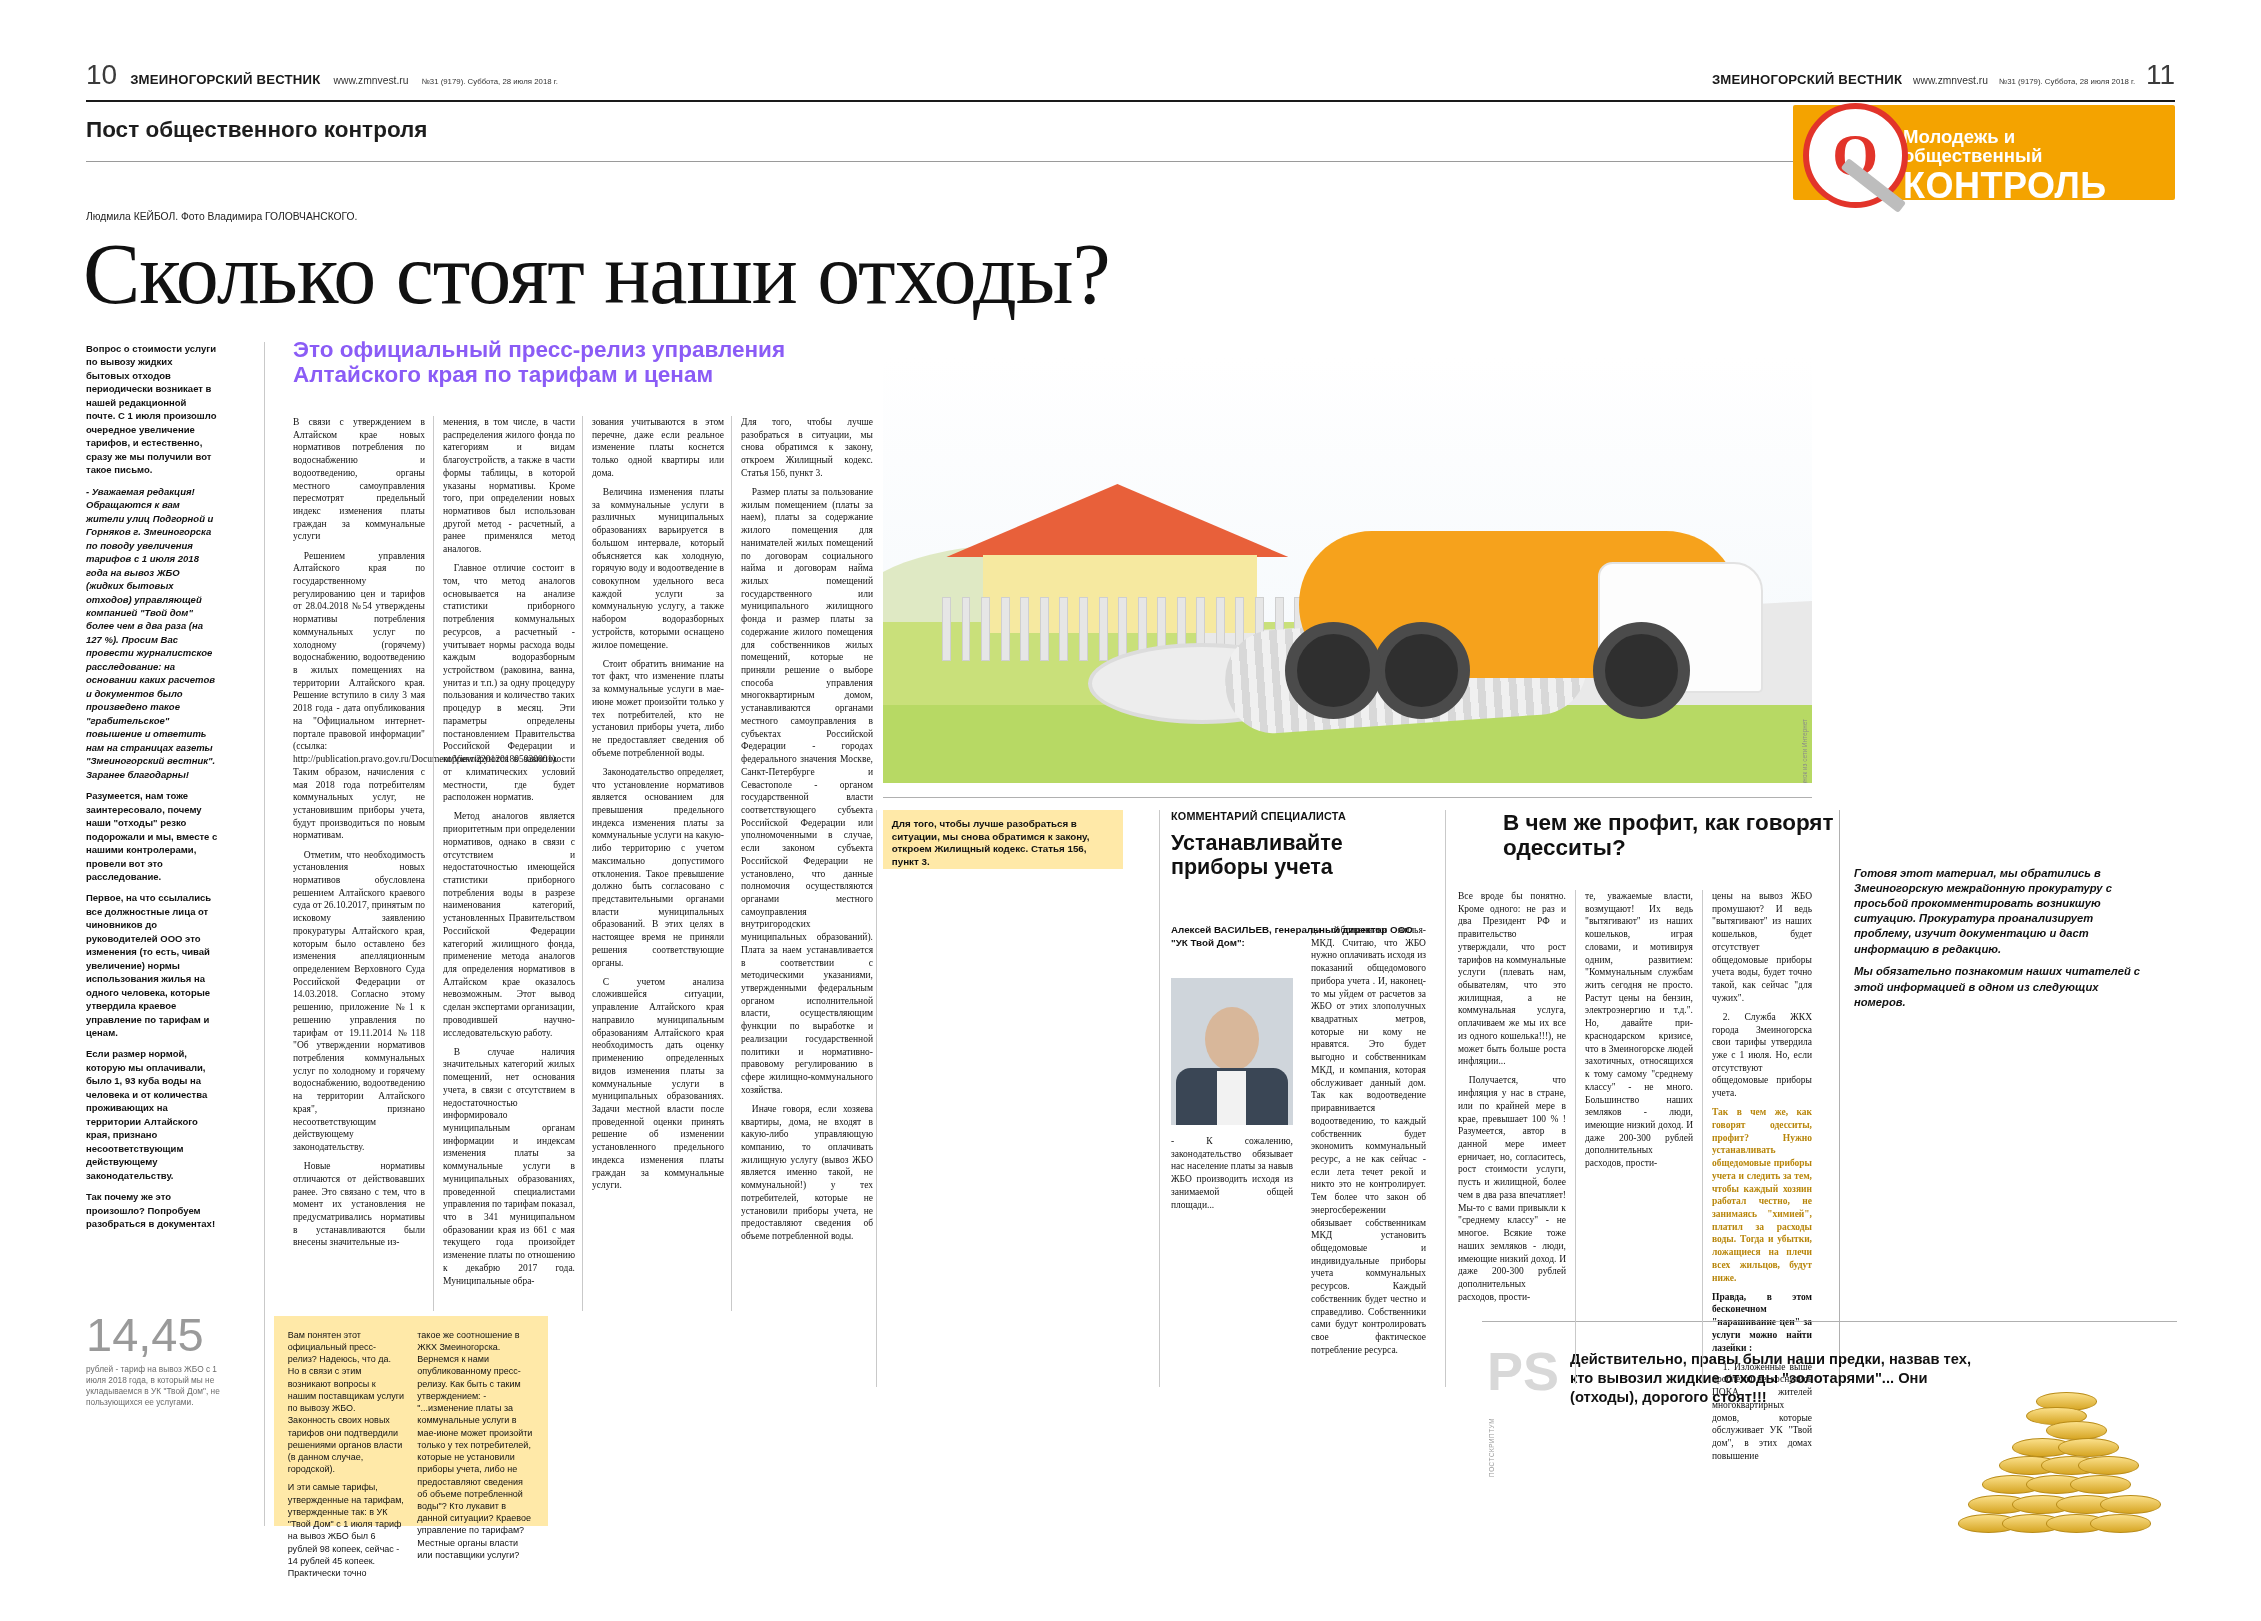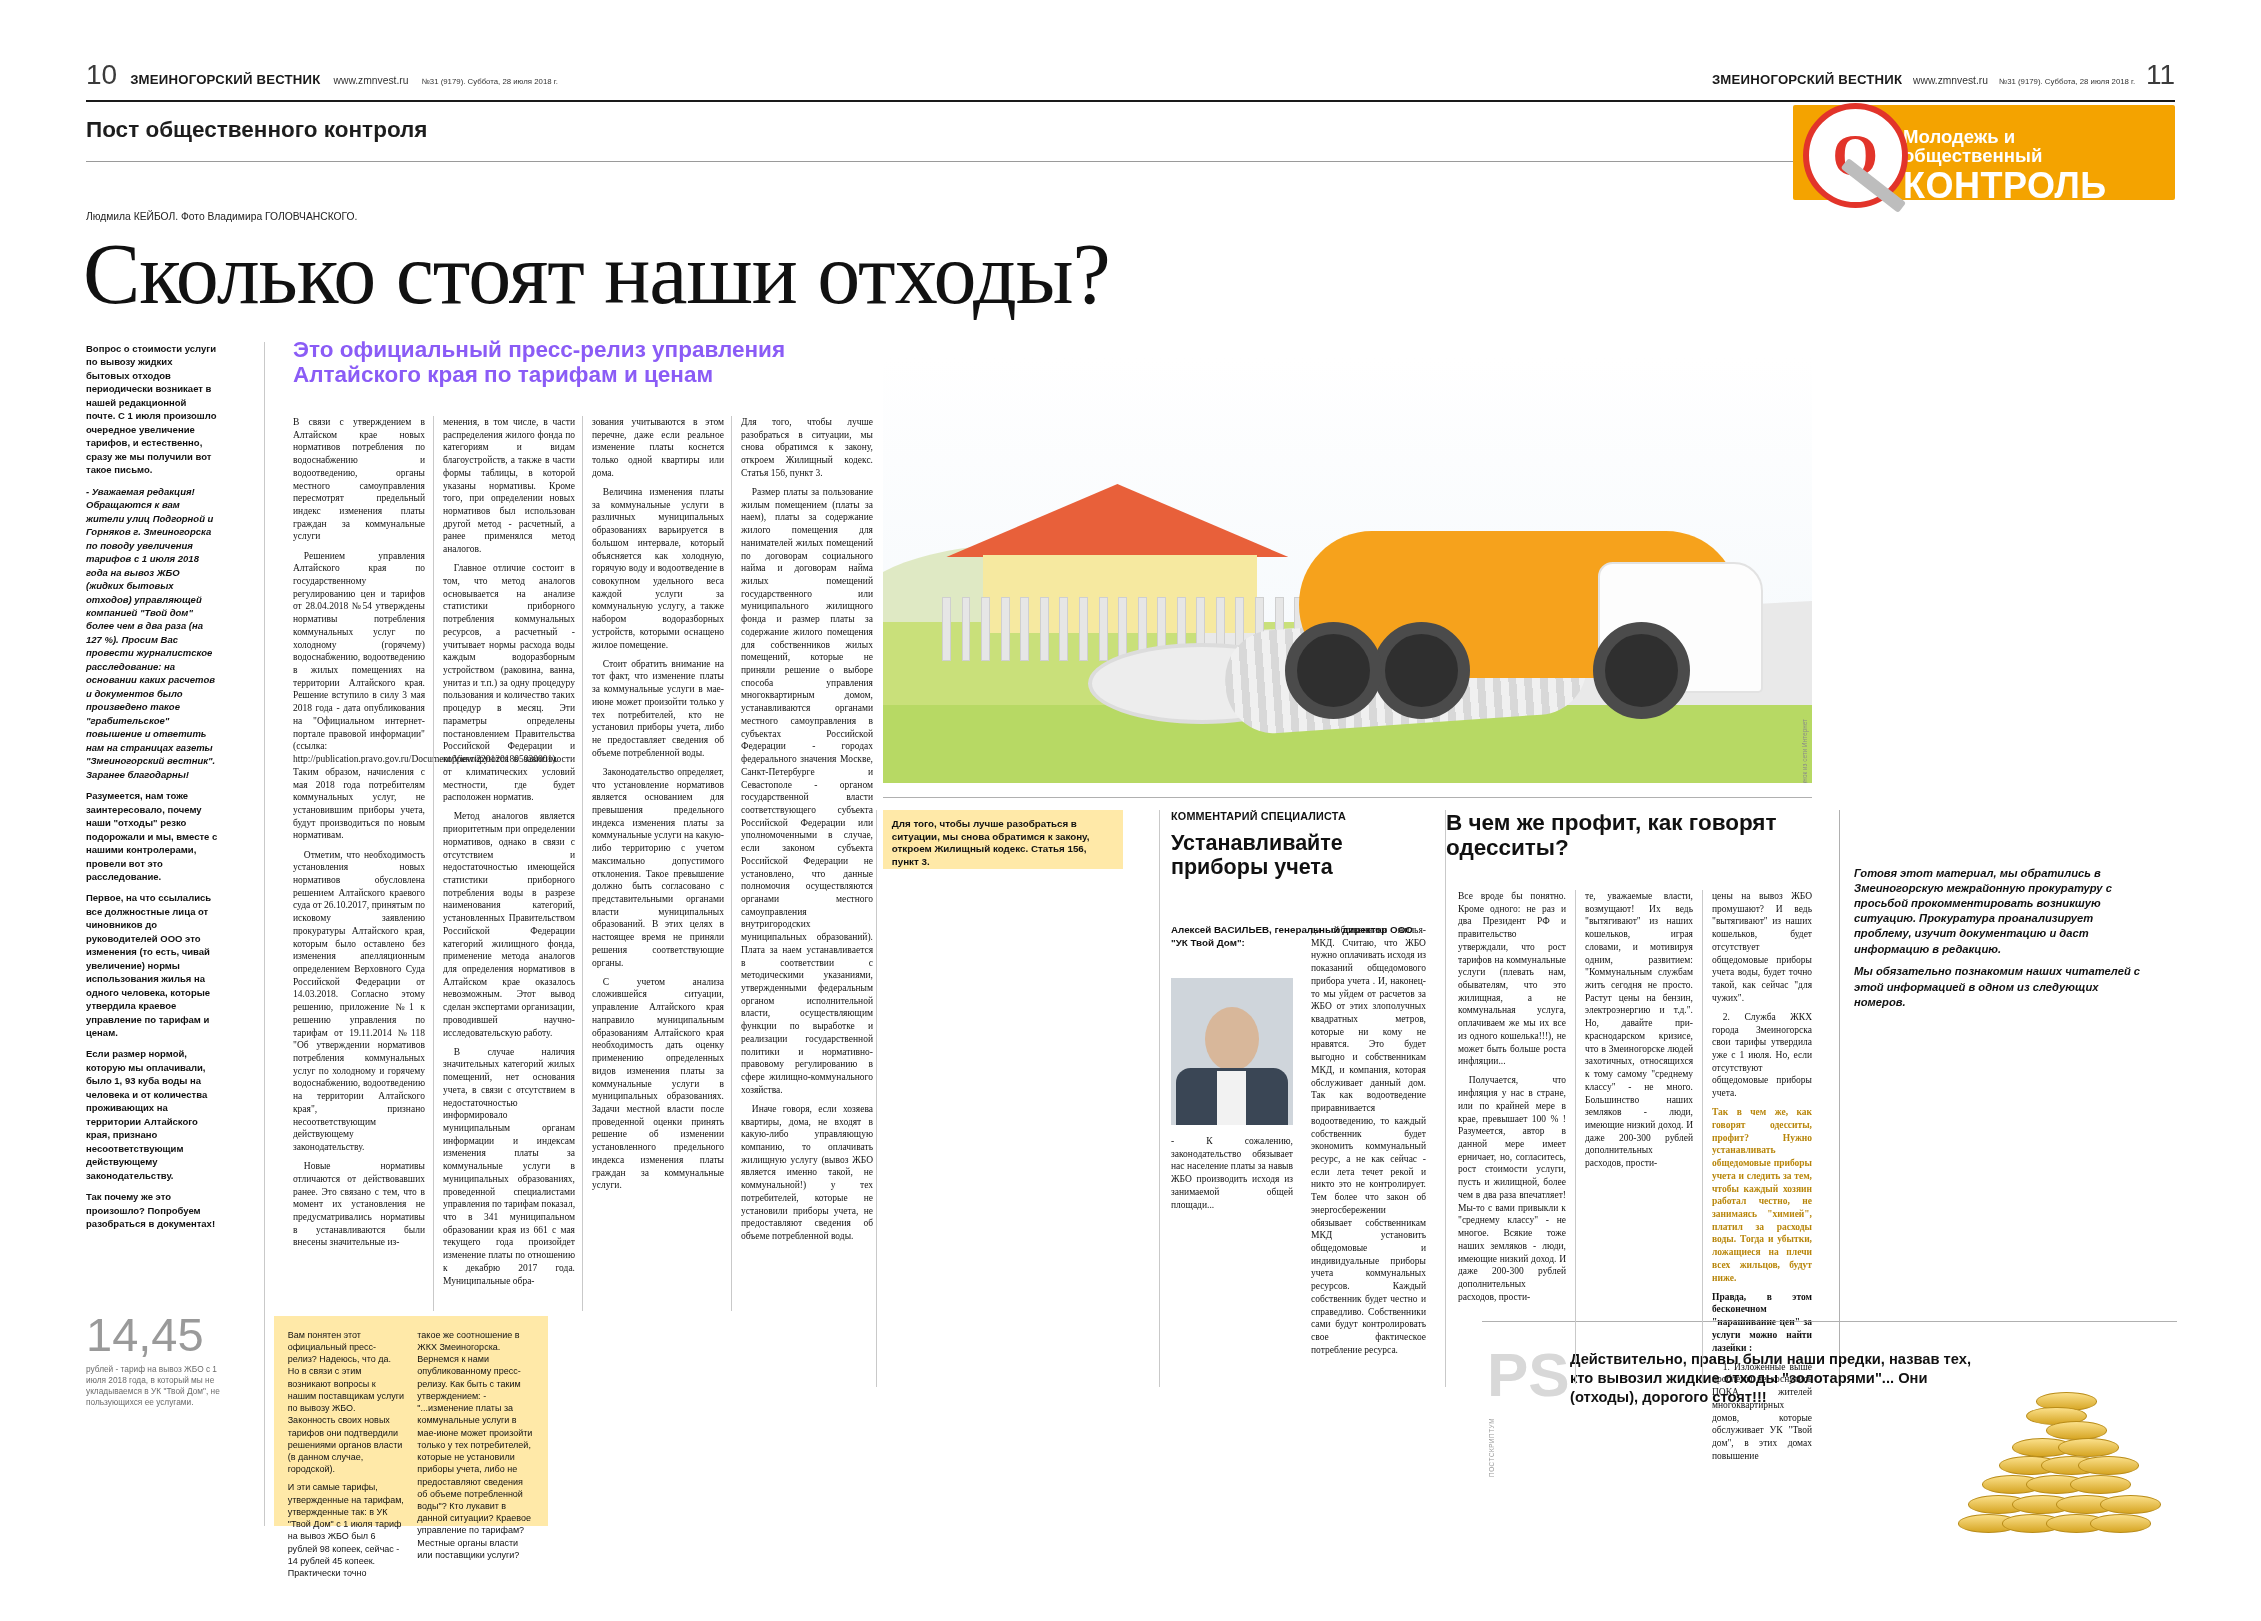--- a/index.html
+++ b/index.html
@@ -107,35 +107,35 @@
   .spec-name{position:absolute;left:1171px;top:924px;width:254px;
      font-family:"Liberation Sans",sans-serif;font-weight:bold;font-size:9.8px;line-height:1.3;color:#111;}
   .portrait{position:absolute;left:1171px;top:978px;width:122px;height:147px;background:#cfd5db;overflow:hidden;}
   .portrait .head{position:absolute;left:34px;top:29px;width:54px;height:64px;border-radius:50%;background:#d8b79a;}
   .portrait .body{position:absolute;left:4.9px;top:90px;width:112px;height:64px;background:#3a4655;border-radius:14.7px 14.7px 0 0;}
   .portrait .shirt{position:absolute;left:46px;top:93px;width:29px;height:59px;background:#f2f2f2;}
 
   .c7{left:1171px;top:1135px;width:122px;}
   .c8{left:1311px;top:924px;width:115px;}
 
-  .prof-title{position:absolute;left:1446px;top:810px;width:342px;
+  .prof-title{position:absolute;left:1503px;top:810px;width:342px;
      font-family:"Liberation Sans",sans-serif;font-weight:bold;font-size:22.5px;line-height:1.12;color:#111;}
   .c9{left:1458px;top:890px;width:108px;}
   .c10{left:1585px;top:890px;width:108px;}
   .c11{left:1712px;top:890px;width:100px;}
 
   
   .rule-rightv{position:absolute;left:1839px;top:810px;width:1px;height:577px;background:#b0b0b0;}
   .rightbox{position:absolute;left:1854px;top:866px;width:293px;font-style:italic;}
   .rightbox p{font-family:"Liberation Sans",sans-serif;font-weight:bold;font-size:11.2px;line-height:1.35;color:#111;margin:0 0 7.8px 0;}
 
   
   .rule-ps{position:absolute;left:1482px;top:1321px;width:695px;height:1px;background:#b0b0b0;}
   .ps-mark{position:absolute;left:1487px;top:1350px;width:64px;height:108px;}
-  .ps-mark .big{font-family:"Liberation Sans",sans-serif;font-weight:bold;font-size:62px;color:#d8d8d8;line-height:.8;}
+  .ps-mark .big{font-family:"Liberation Sans",sans-serif;font-weight:bold;font-size:54px;color:#d8d8d8;line-height:.8;}
   .ps-mark .small{position:absolute;left:1px;top:68px;font-family:"Liberation Sans",sans-serif;
       font-size:6.4px;color:#9a9a9a;writing-mode:vertical-rl;transform:rotate(180deg);letter-spacing:0.5px;}
   .ps-text{position:absolute;left:1570px;top:1350px;width:426px;
      font-family:"Liberation Sans",sans-serif;font-weight:bold;font-size:14.7px;line-height:1.28;color:#111;}
 
   .coins{position:absolute;right:83px;bottom:68px;width:225px;height:161px;}
   .coin{position:absolute;width:59px;height:16.6px;border-radius:50%/50%;
         background:linear-gradient(#fbe08a,#d6a523);border:1px solid #b98c18;}
 
   

